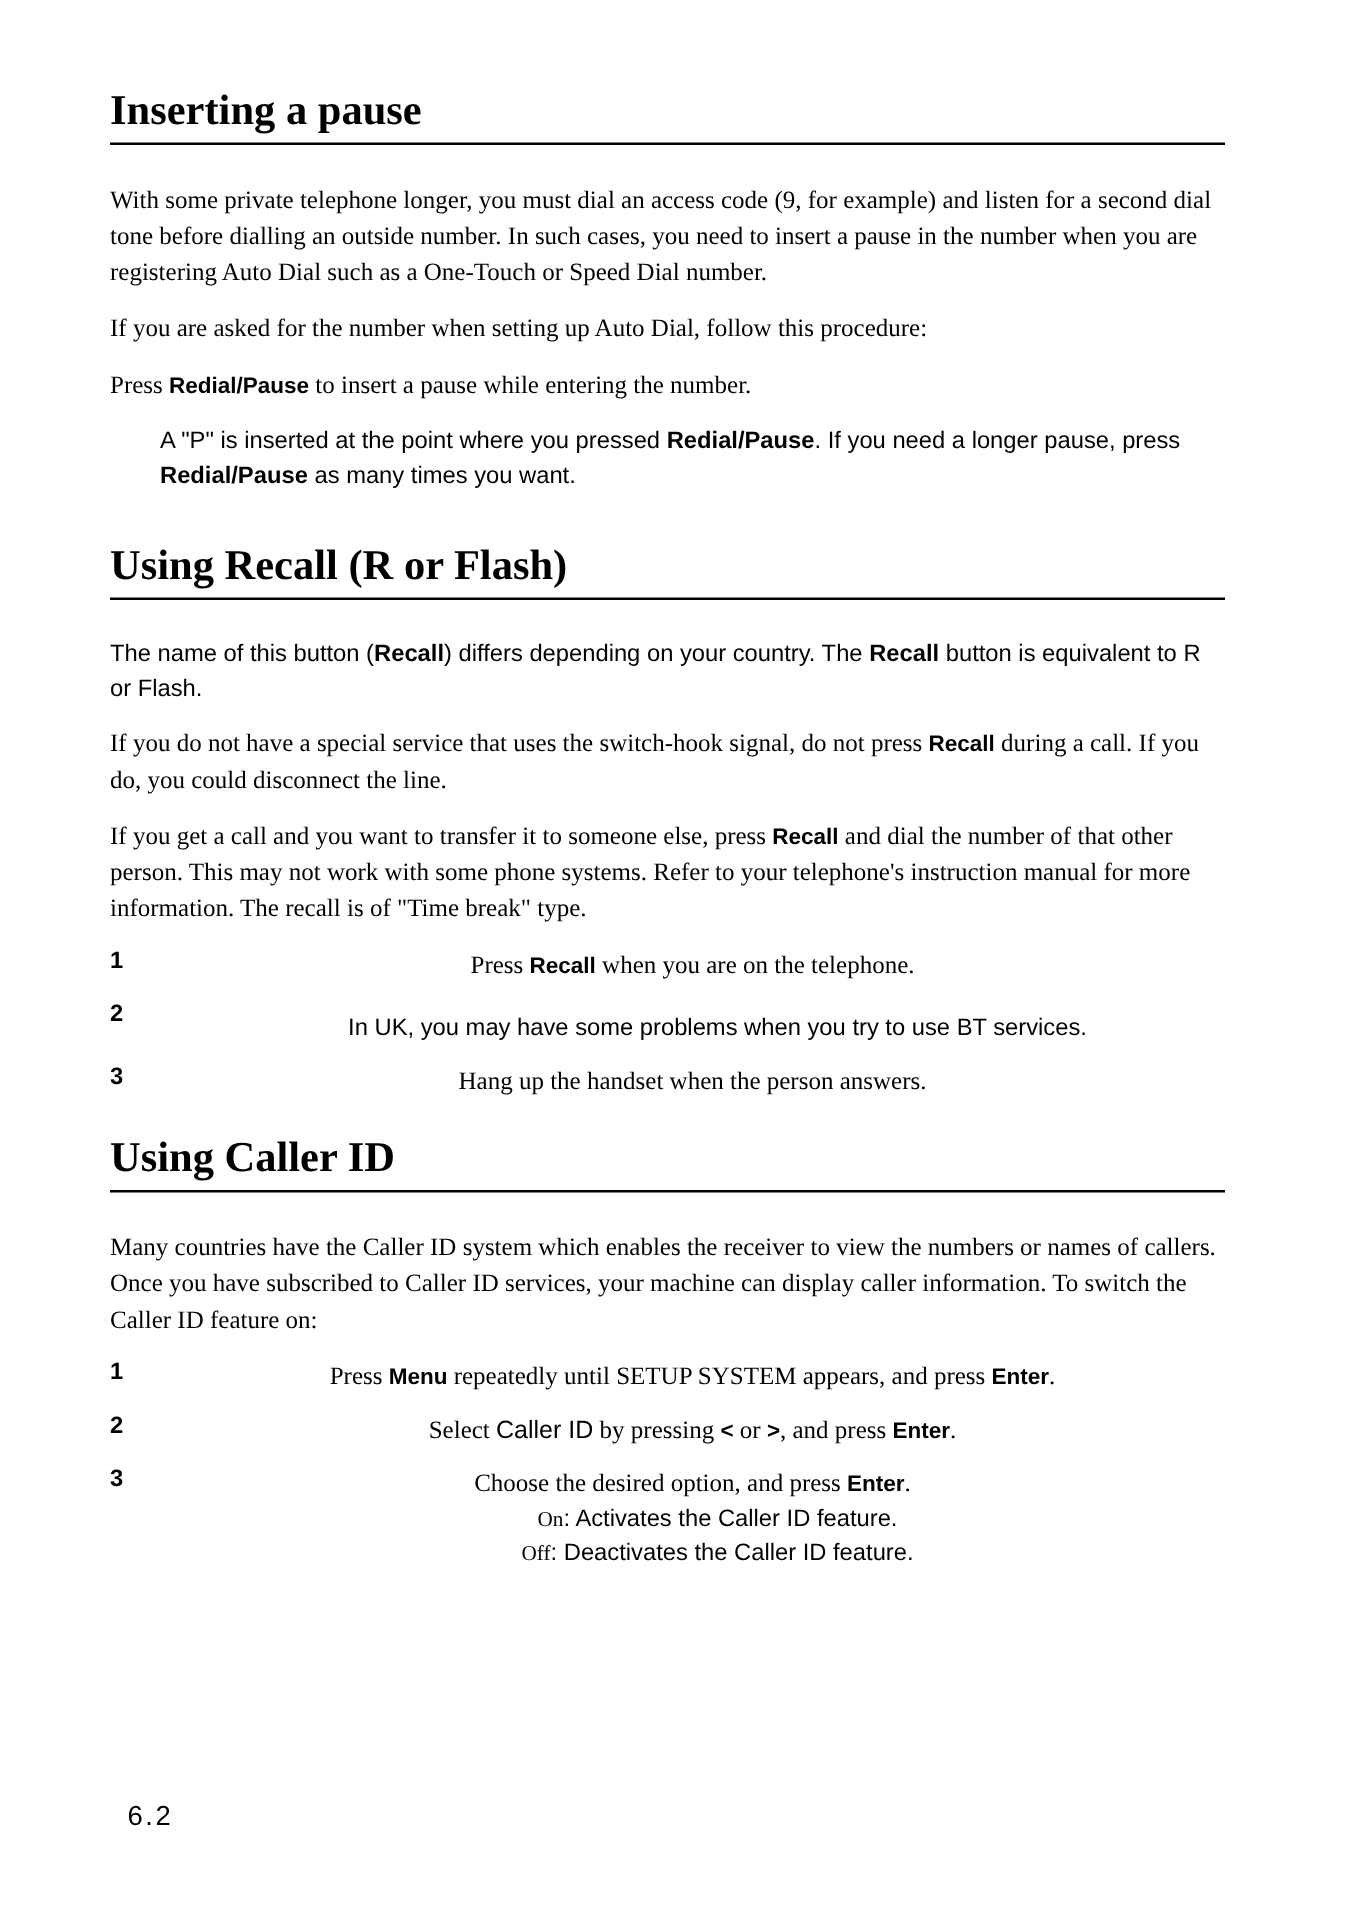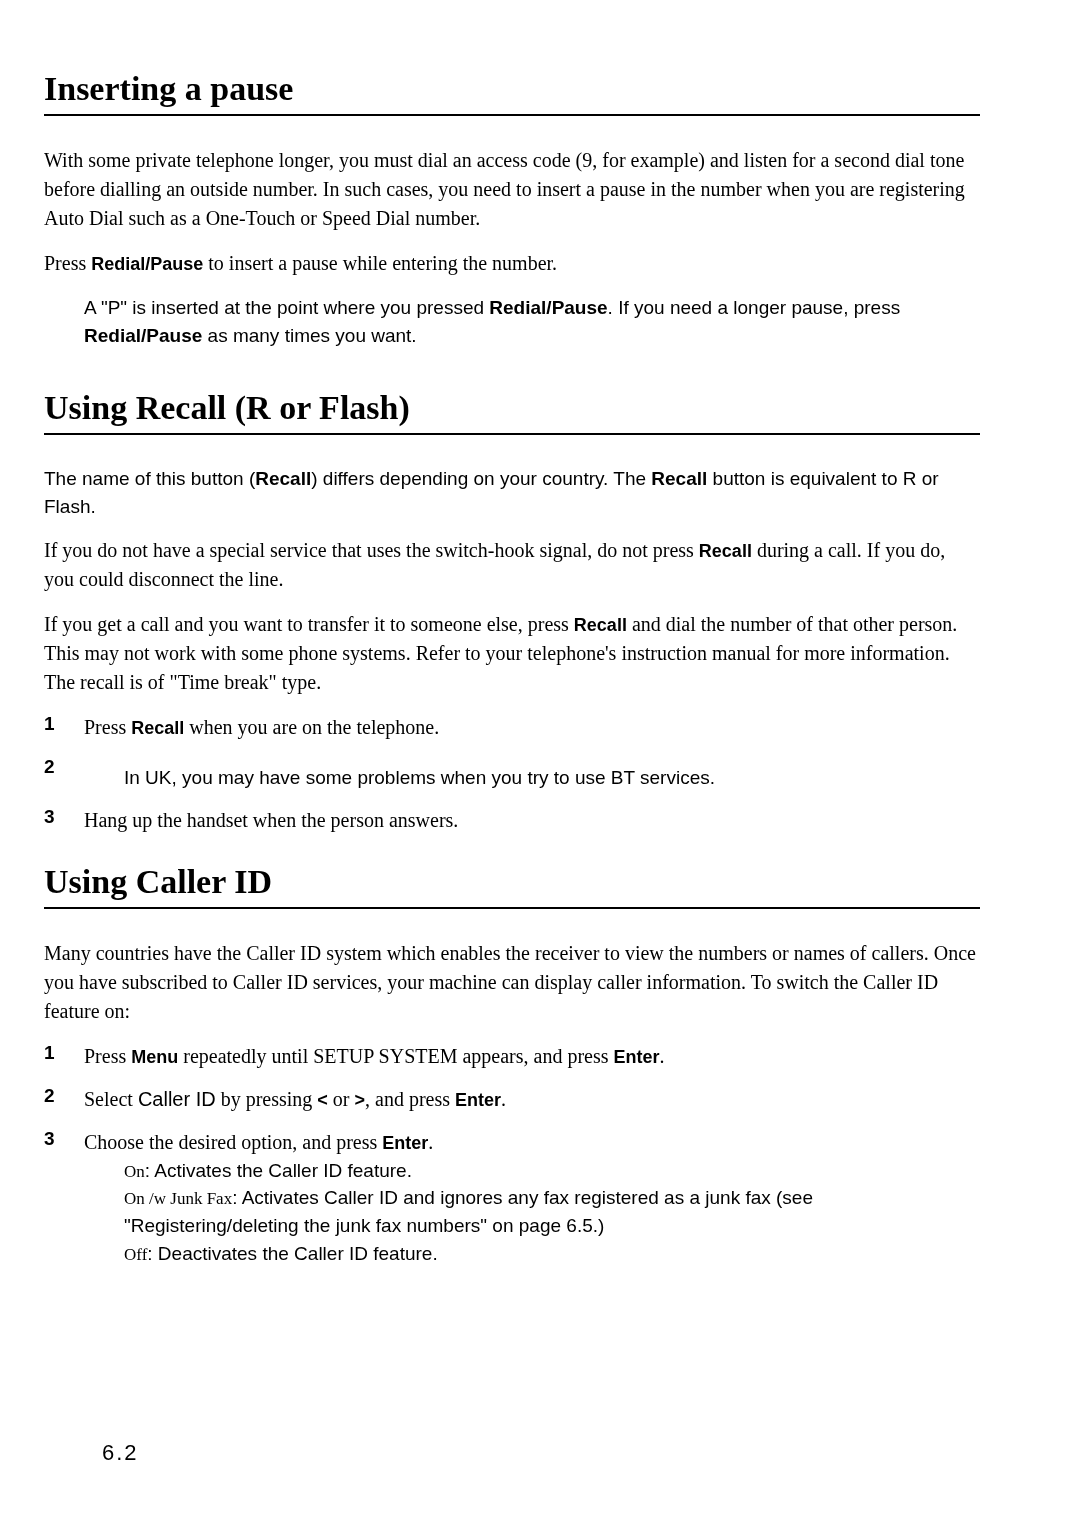--- a/index.html
+++ b/index.html
@@ -5,21 +5,21 @@
   * { margin: 0; padding: 0; box-sizing: border-box; }
   body {
     background: #fff;
     width: 1080px;
     height: 1526px;
     font-family: "Times New Roman", Times, serif;
     color: #000;
     position: relative;
   }
   .page {
-    padding: 60px 100px 60px 44px;
+    padding: 60px 100px 60px 88px;
   }
   h1 {
     font-family: "Times New Roman", Times, serif;
     font-weight: bold;
     font-size: 34px;
     border-bottom: 2.5px solid #000;
     padding-bottom: 6px;
     margin-bottom: 30px;
     margin-top: 10px;
   }
@@ -59,20 +59,21 @@
     font-family: Arial, Helvetica, sans-serif;
     font-weight: bold;
     font-size: 19px;
     width: 40px;
     flex-shrink: 0;
   }
   ol.numbered > li > .body {
     font-size: 20px;
     line-height: 1.45;
     flex: 1;
+    text-align: center;
   }
   .sub-indent {
     margin-left: 40px;
     margin-top: 8px;
     font-family: Arial, Helvetica, sans-serif;
     font-size: 19px;
     line-height: 1.45;
   }
   .key {
     font-family: Arial, Helvetica, sans-serif;
@@ -109,20 +110,21 @@
   }
 </style>
 </head>
 <body>
 
 <div class="page">
 
   <h1>Inserting a pause</h1>
 
   <p>With some private telephone longer, you must dial an access code (9, for example) and listen for a second dial tone before dialling an outside number. In such cases, you need to insert a pause in the number when you are registering Auto Dial such as a One-Touch or Speed Dial number.</p>
+  <p>If you are asked for the number when setting up Auto Dial, follow this procedure:</p>
   <p>
     <span>Press </span><span class="key">Redial/Pause</span><span> to insert a pause while entering the number.</span>
   </p>
 
   <div class="indent-block">
     <p>
       <span>A "P" is inserted at the point where you pressed </span><span class="bold">Redial/Pause</span><span>. If you need a longer pause, press </span><span class="bold">Redial/Pause</span><span> as many times you want.</span>
     </p>
   </div>
 
@@ -175,21 +177,20 @@
       <div class="body">
         <span>Select </span><span class="menu-label">Caller ID</span><span> by pressing </span><span class="key">&lt;</span><span> or </span><span class="key">&gt;</span><span>, and press </span><span class="key">Enter</span><span>.</span>
       </div>
     </li>
     <li>
       <span class="num">3</span>
       <div class="body">
         <span>Choose the desired option, and press </span><span class="key">Enter</span><span>.</span>
         <div class="opt-block">
           <div><span class="lab">On</span><span>: Activates the Caller ID feature.</span></div>
-          <div><span class="lab">On /w Junk Fax</span><span>: Activates Caller ID and ignores any fax registered as a junk fax (see "Registering/deleting the junk fax numbers" on page 6.5.)</span></div>
           <div><span class="lab">Off</span><span>: Deactivates the Caller ID feature.</span></div>
         </div>
       </div>
     </li>
   </ol>
 
 </div>
 
 <div class="page-num">6.2</div>
 

